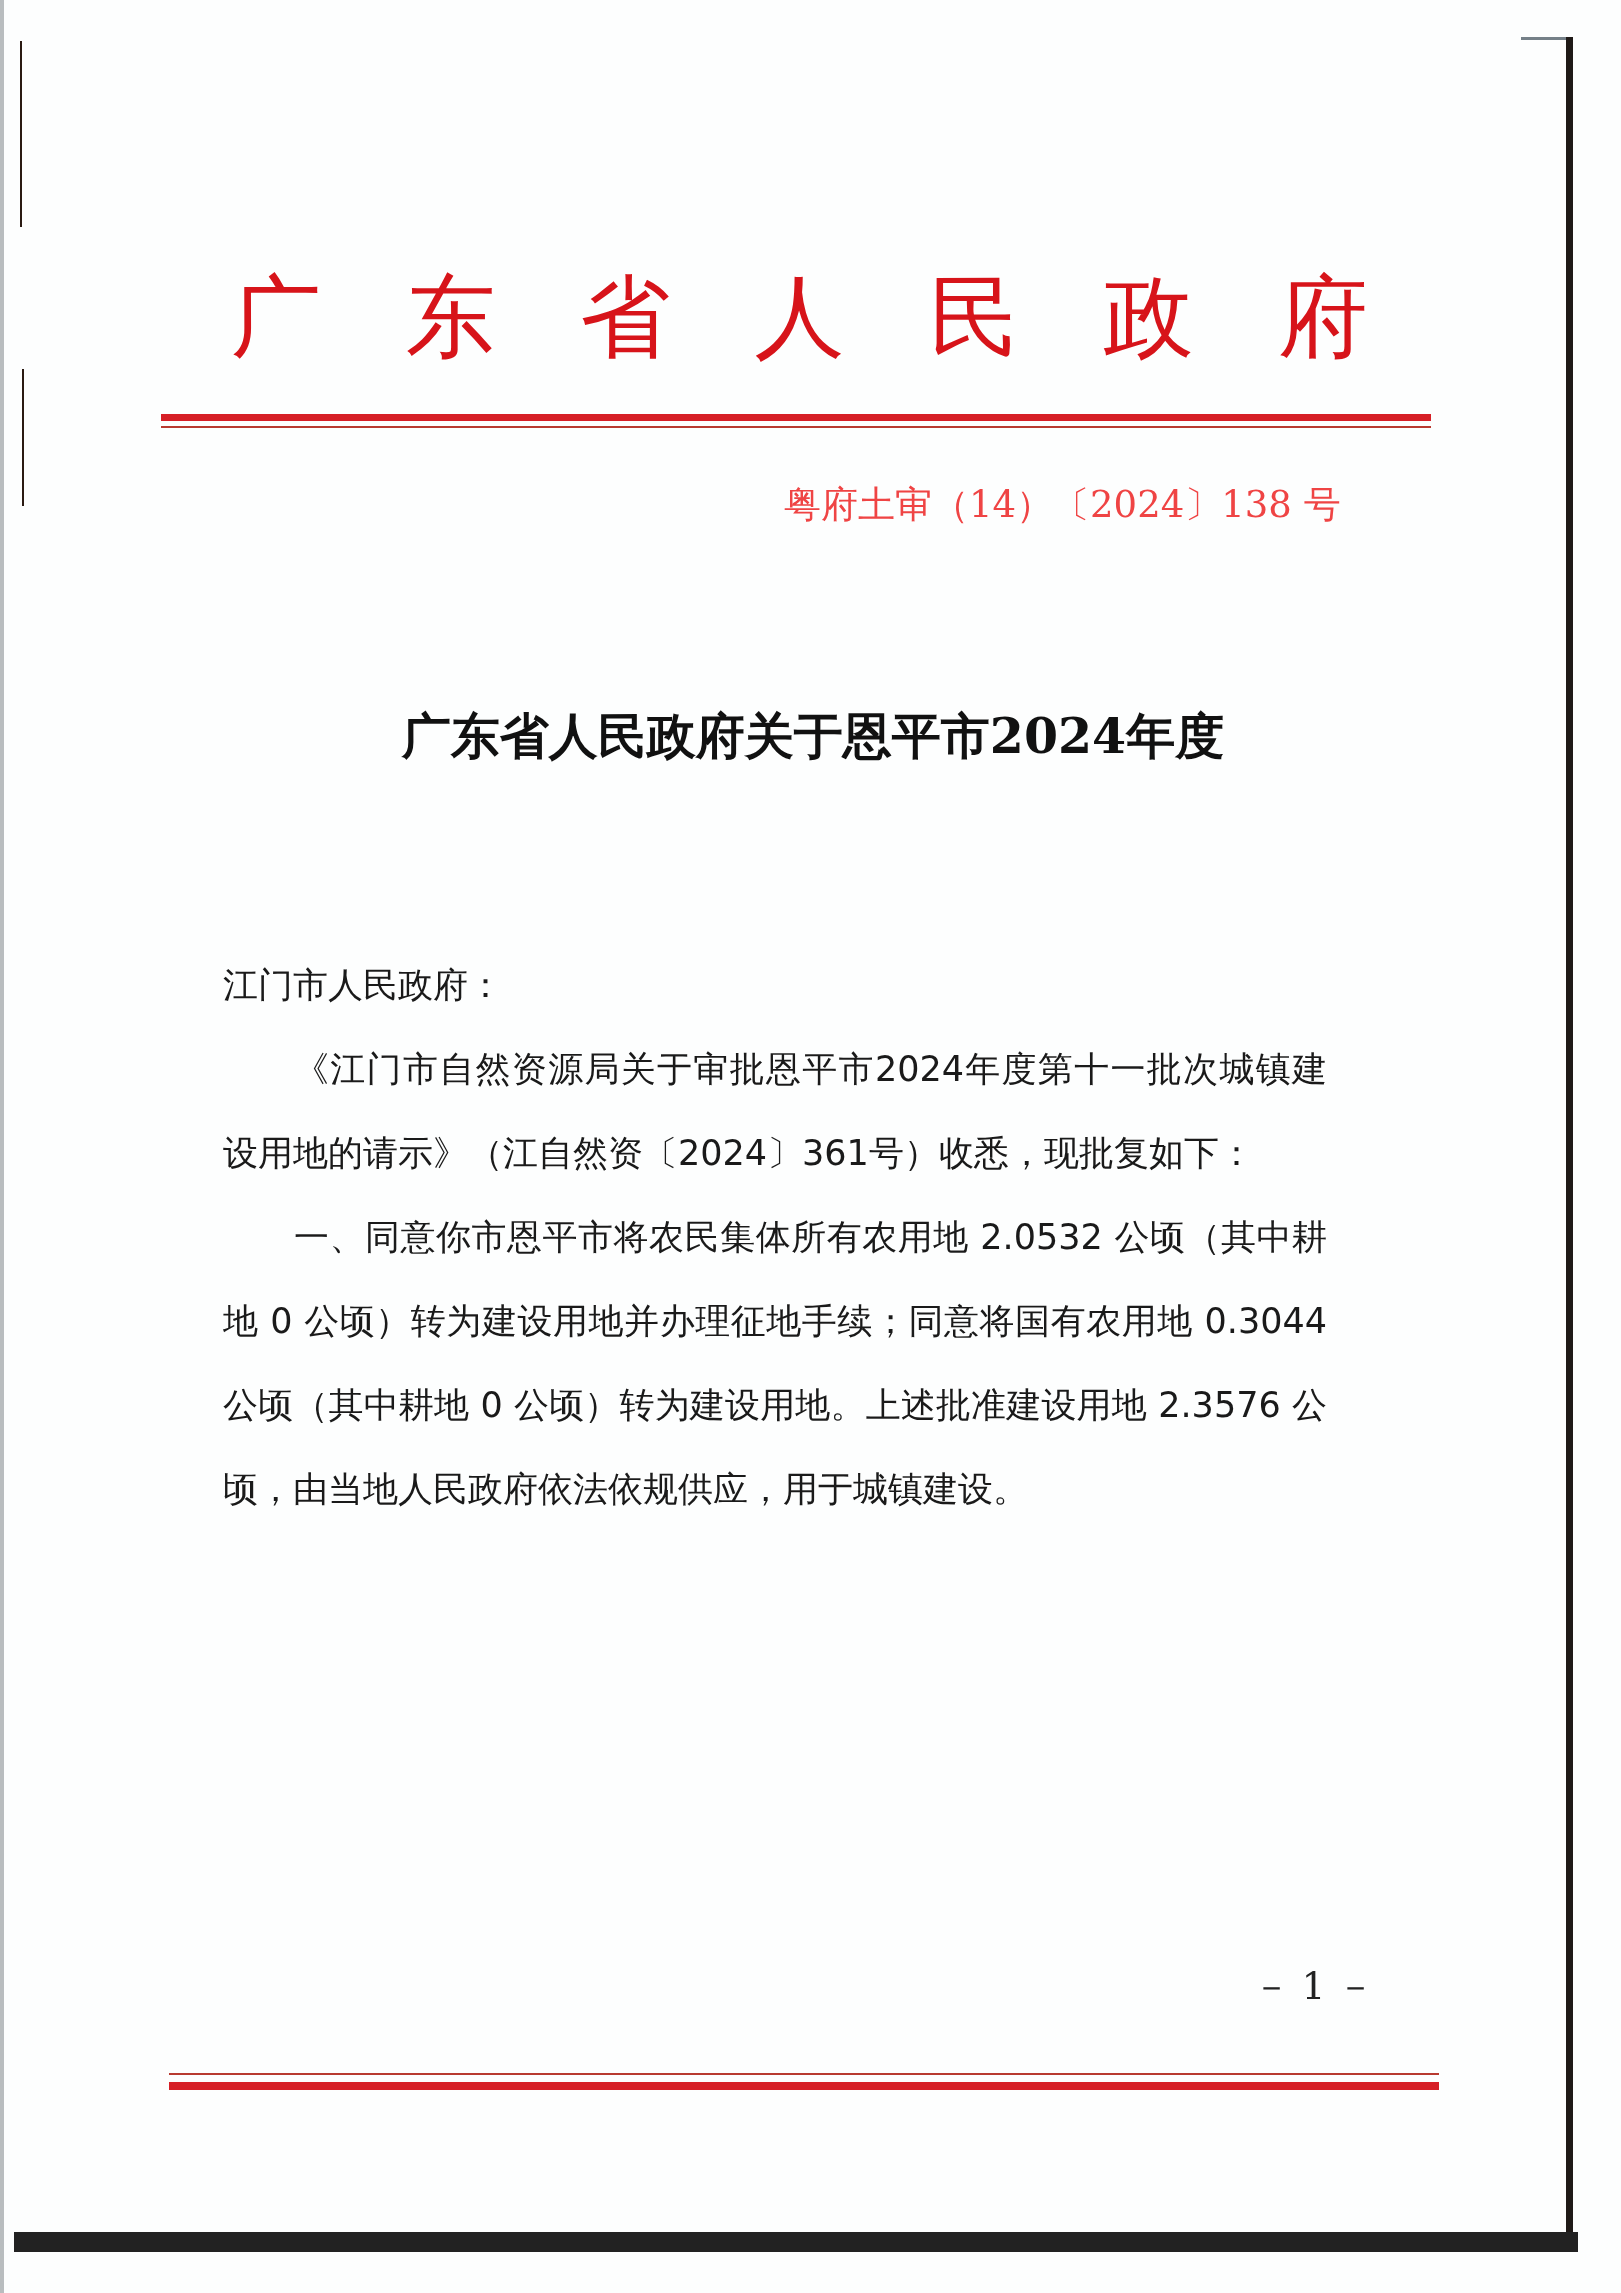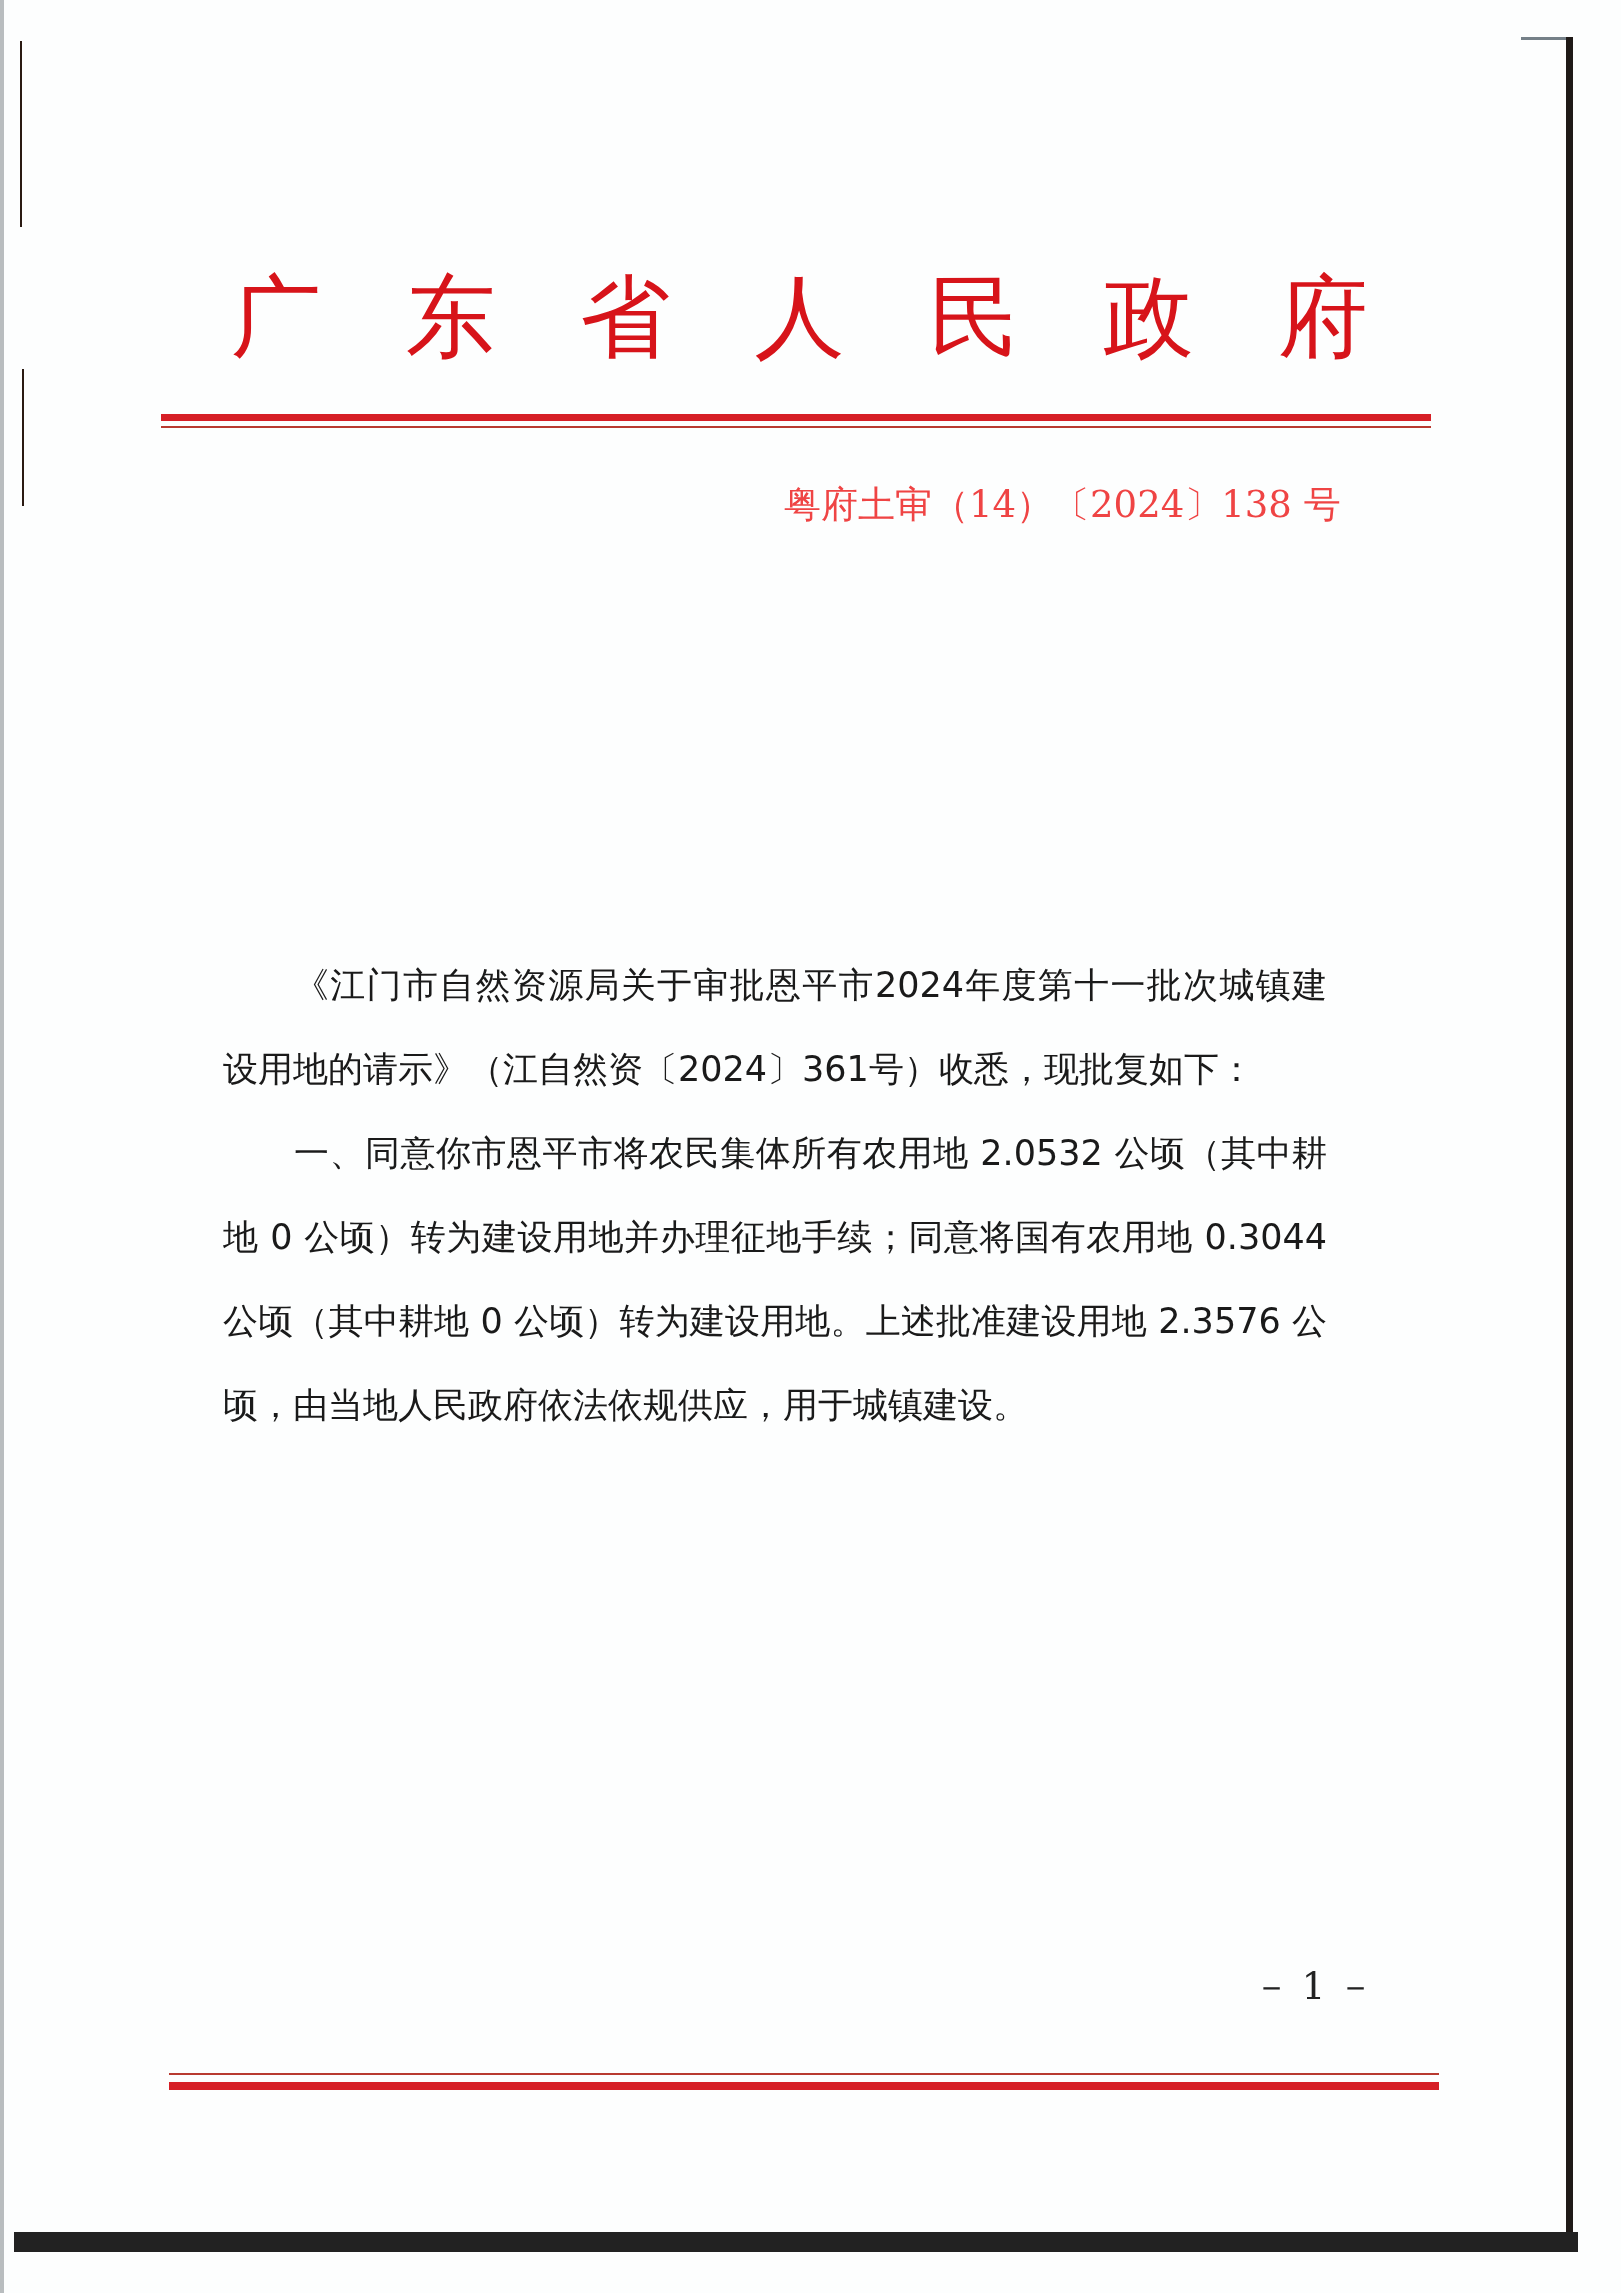--- a/index.html
+++ b/index.html
@@ -62,23 +62,25 @@
   <span>政</span>
   <span>府</span>
 </div>
 
 <div class="rule" style="left:161px; top:414px; width:1270px; height:6.9px;"></div>
 <div class="rule" style="left:161px; top:426px; width:1270px; height:2px; background:#b83a30;"></div>
 
 <div class="doc-number">粤府土审（14）〔2024〕138 号</div>
 
 <div class="doc-title">
+  <div>广东省人民政府关于恩平市2024年度</div>
 </div>
 
 <div class="body-text">
+  <p>江门市人民政府：</p>
   <p class="indent">《江门市自然资源局关于审批恩平市2024年度第十一批次城镇建设用地的请示》（江自然资〔2024〕361号）收悉，现批复如下：</p>
   <p class="indent">一、同意你市恩平市将农民集体所有农用地 2.0532 公顷（其中耕地 0 公顷）转为建设用地并办理征地手续；同意将国有农用地 0.3044 公顷（其中耕地 0 公顷）转为建设用地。上述批准建设用地 2.3576 公顷，由当地人民政府依法依规供应，用于城镇建设。</p>
 </div>
 
 <div class="page-number">－ 1 －</div>
 
 <div class="rule" style="left:169px; top:2073px; width:1270px; height:2px; background:#b83a30;"></div>
 <div class="rule" style="left:169px; top:2082px; width:1270px; height:7.8px;"></div>
 
 

